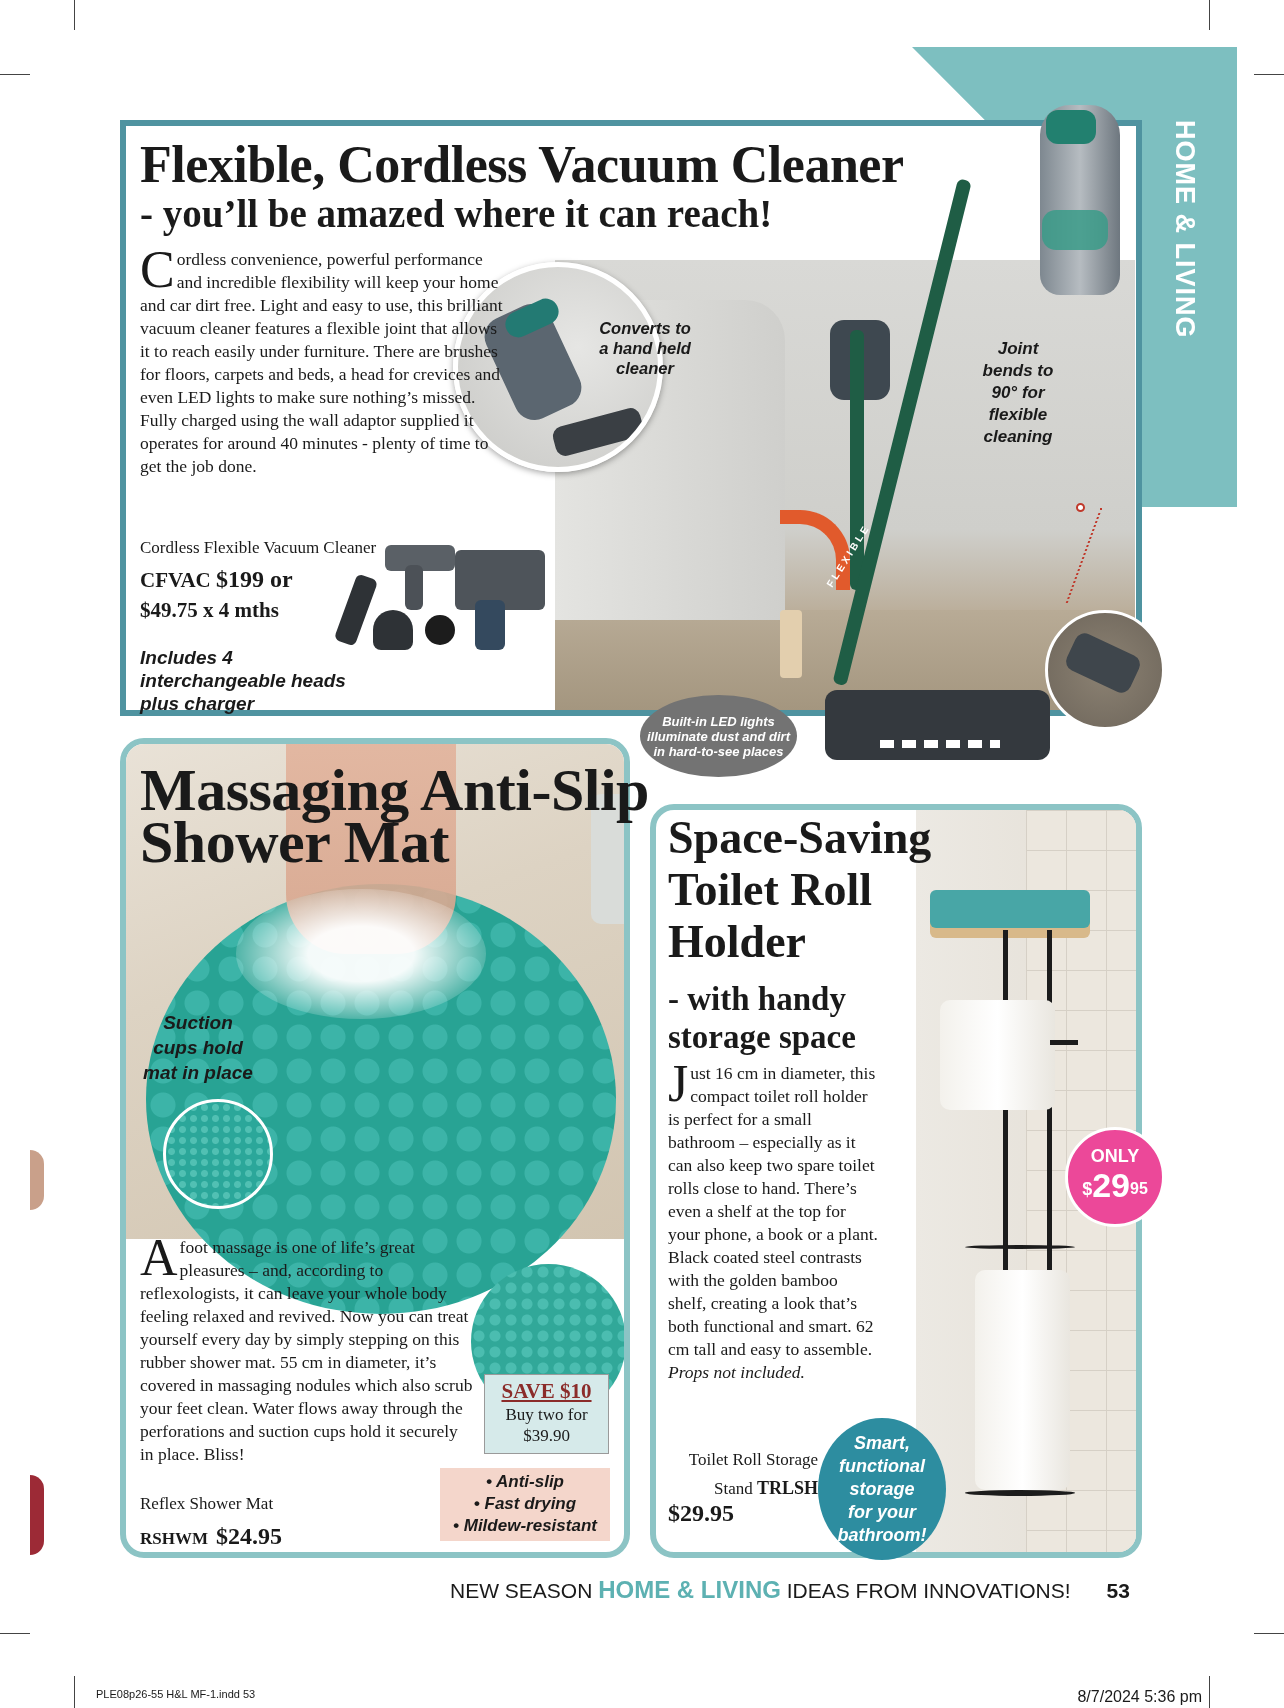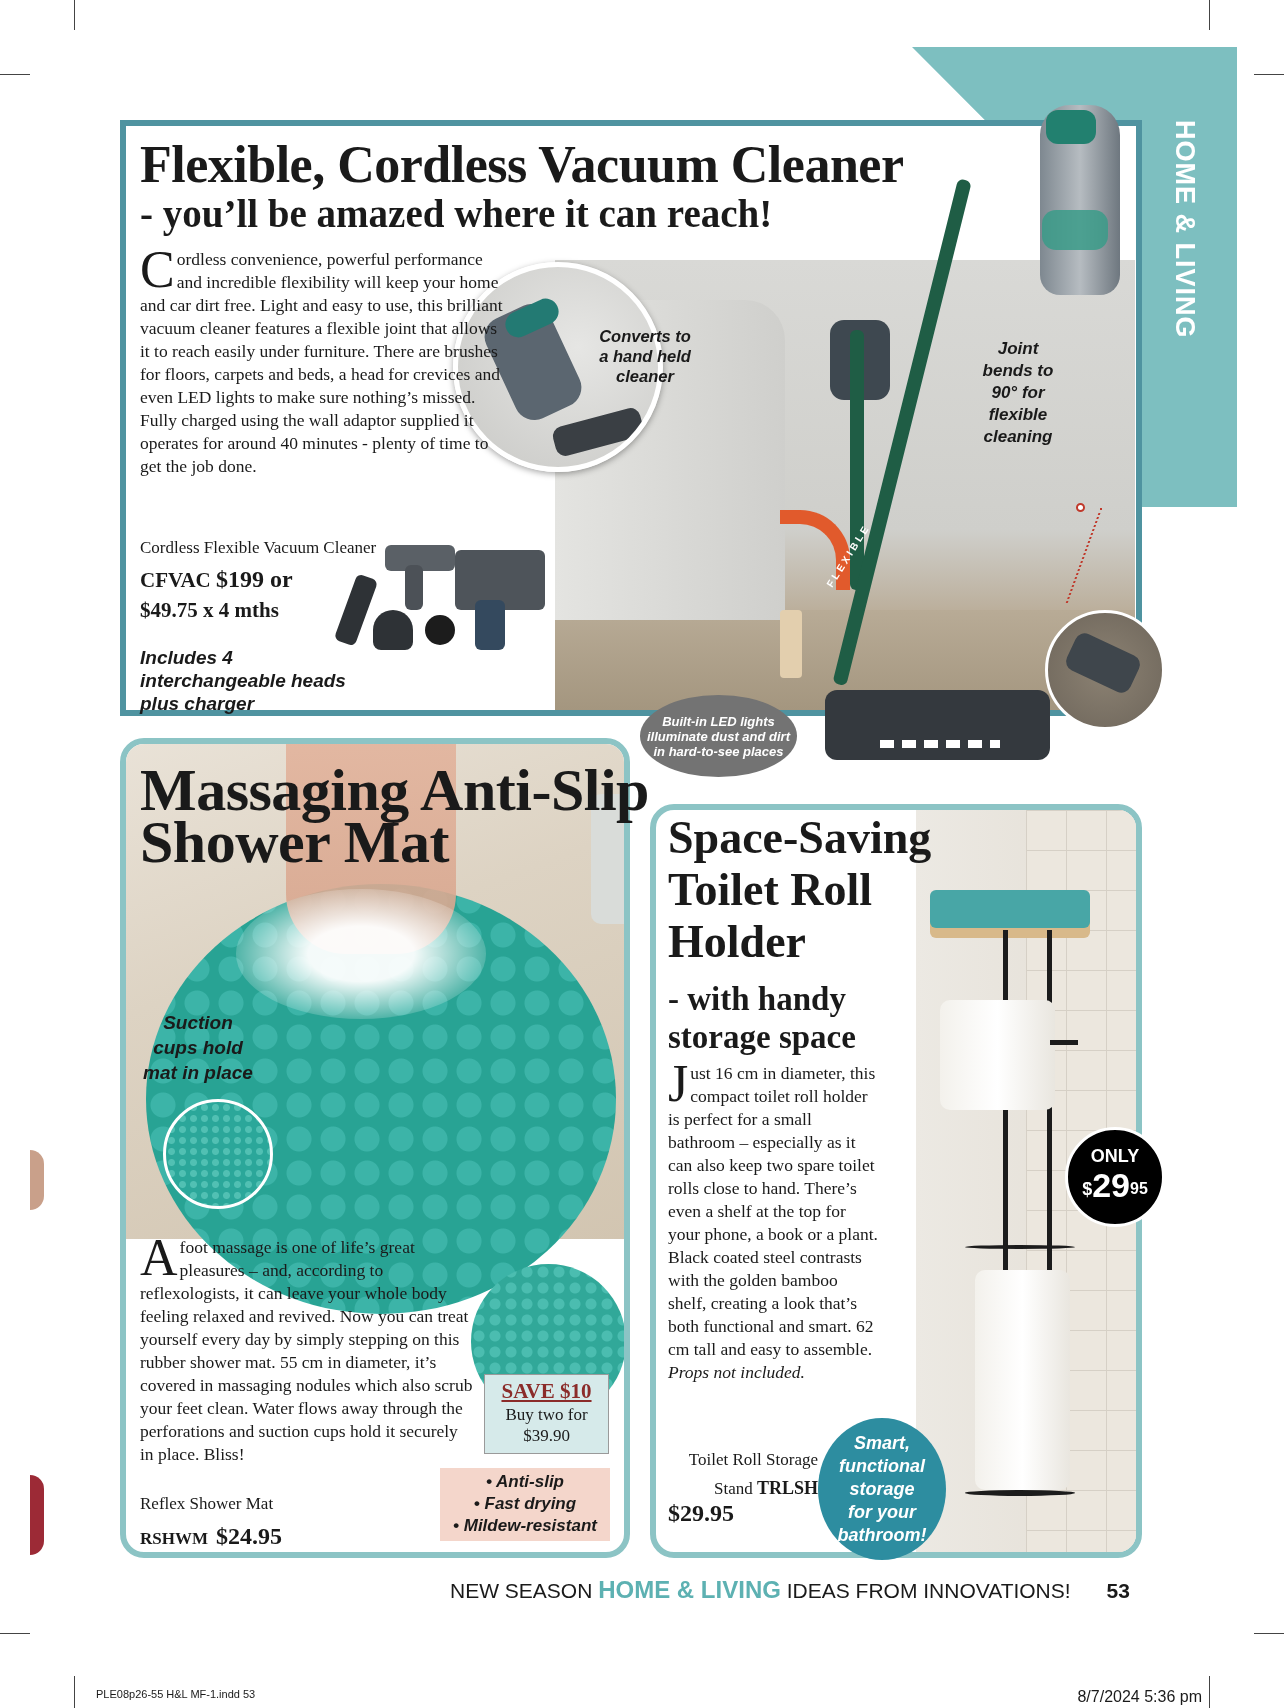--- a/index.html
+++ b/index.html
@@ -123,21 +123,21 @@
   .trl-body { position: absolute; left: 668px; top: 1062px; width: 210px; }
   .trl-props { font-style: italic; }
   .trl-name { position: absolute; left: 668px; top: 1446px; font-size: 17px; line-height: 28px; text-align: right; }
   .trl-name b { font-size: 18px; }
   .trl-price { position: absolute; left: 668px; top: 1500px; font-size: 24px; font-weight: bold; }
   .smart-badge { position: absolute; left: 818px; top: 1418px; width: 128px; height: 142px; border-radius: 50%;
     background: #2d8da0; display: flex; align-items: center; justify-content: center; text-align: center; }
   .smart-badge span { font-family: "Liberation Sans", sans-serif; font-style: italic; font-weight: bold; font-size: 18px;
     line-height: 23px; color: #fff; white-space: pre-line; }
   .only-badge { position: absolute; left: 1065px; top: 1127px; width: 100px; height: 100px; border-radius: 50%;
-    background: #000000; border: 3px solid #fff; text-align: center; color: #fff; font-family: "Liberation Sans", sans-serif; }
+    background: #ec4899; border: 3px solid #fff; text-align: center; color: #fff; font-family: "Liberation Sans", sans-serif; }
   .only-badge .only { display: block; font-size: 18px; font-weight: bold; margin-top: 16px; }
   .only-badge .amt { display: block; font-size: 34px; font-weight: bold; line-height: 36px; }
   .only-badge sup { font-size: 16px; vertical-align: top; position: relative; top: 4px; }
   .only-badge .cur { font-size: 18px; vertical-align: top; position: relative; top: 4px; }
 
   .stand-pole { position: absolute; background: #1c1c1c; }
   .roll { position: absolute; background: linear-gradient(90deg, #f3f1ec, #fff, #e9e6df); border-radius: 10px; }
   .shelf { position: absolute; left: 930px; top: 890px; width: 160px; height: 38px; background: #48a6a6; border-radius: 6px;
     box-shadow: 0 10px 0 #d8b98a; }
 
@@ -213,21 +213,21 @@
   <span class="dropcap">C</span><span>ordless convenience, powerful performance and incredible flexibility will keep your home and car dirt free. Light and easy to use, this brilliant vacuum cleaner features a flexible joint that allows it to reach easily under furniture. There are brushes for floors, carpets and beds, a head for crevices and even LED lights to make sure nothing’s missed. Fully charged using the wall adaptor supplied it operates for around 40 minutes - plenty of time to get the job done.</span>
 </div>
 <div class="vac-name">Cordless Flexible Vacuum Cleaner</div>
 <div class="vac-price">
   <span>CFVAC</span>
   <span class="big">$199 or</span><br>
   <span>$49.75 x 4 mths</span>
 </div>
 <div class="vac-incl" style="width:230px">Includes 4 interchangeable heads plus charger</div>
 
-<div class="caption-it" style="left:590px;top:326px;width:110px;white-space:pre-line">Converts to
+<div class="caption-it" style="left:590px;top:318px;width:110px;white-space:pre-line">Converts to
 a hand held
 cleaner</div>
 <div class="caption-it" style="left:968px;top:338px;width:100px;white-space:pre-line;font-size:17px;line-height:22px">Joint
 bends to
 90° for
 flexible
 cleaning</div>
 
 <div class="led-badge">
   <span>Built-in LED lights

